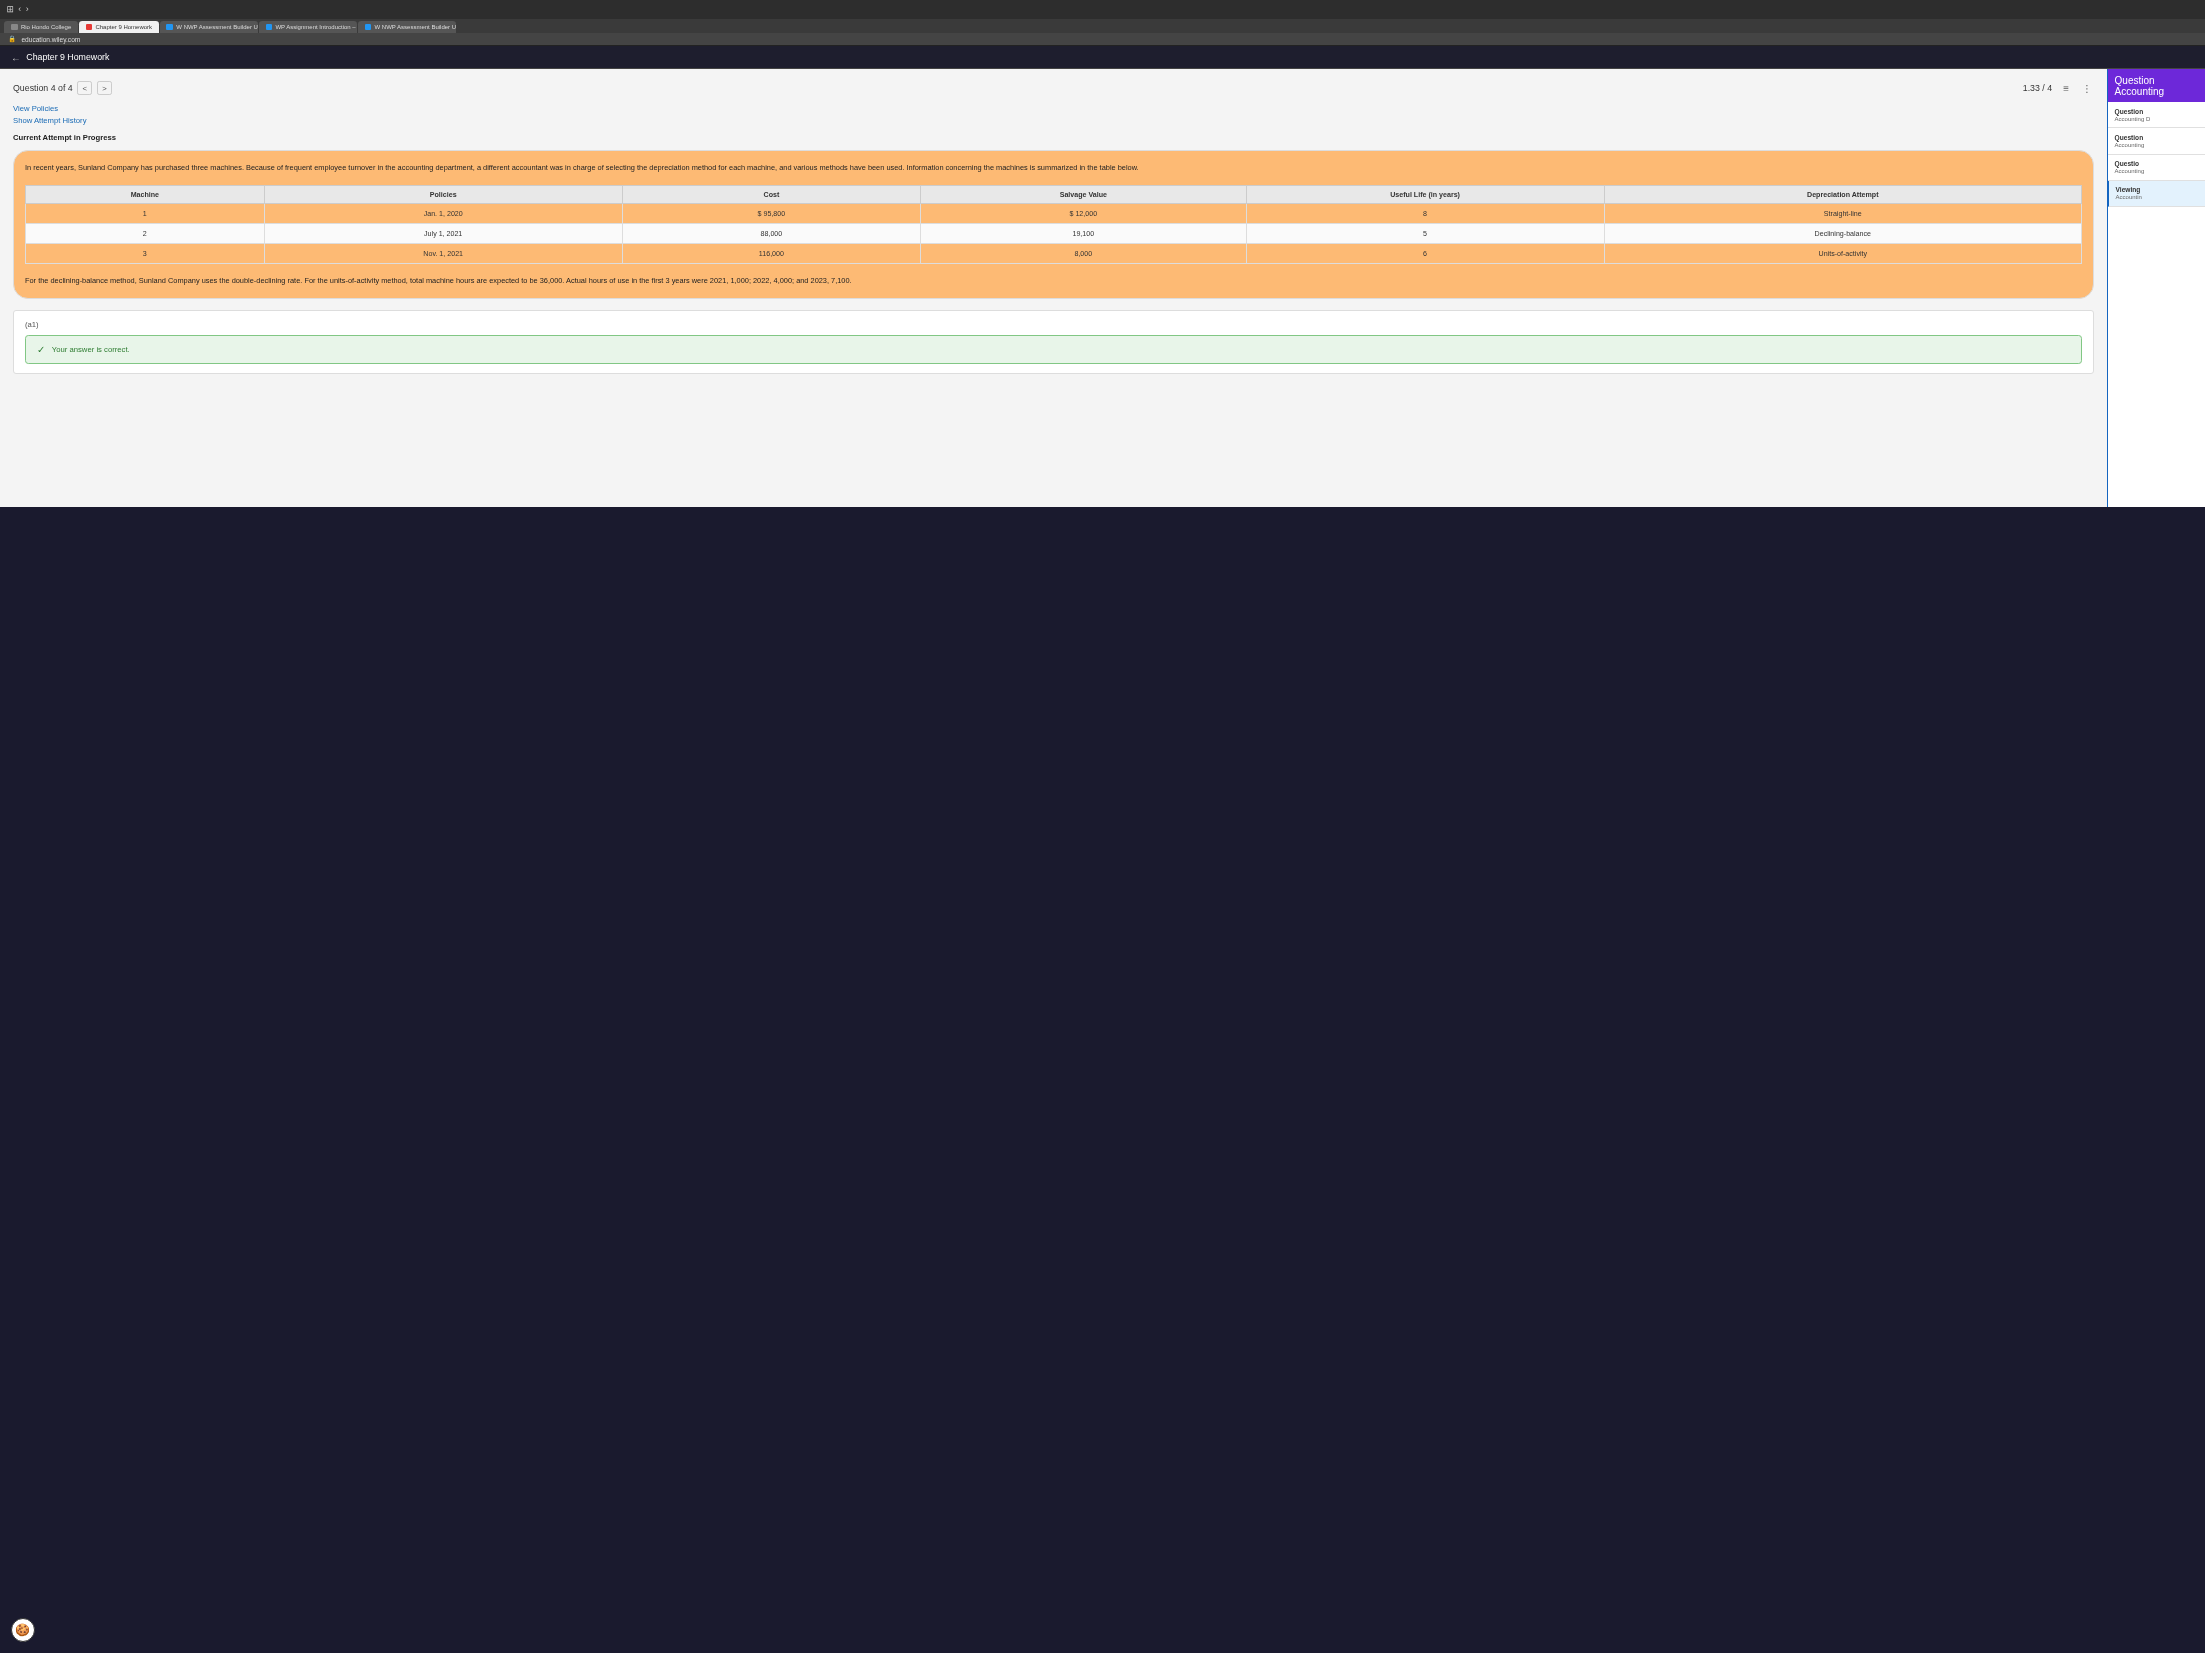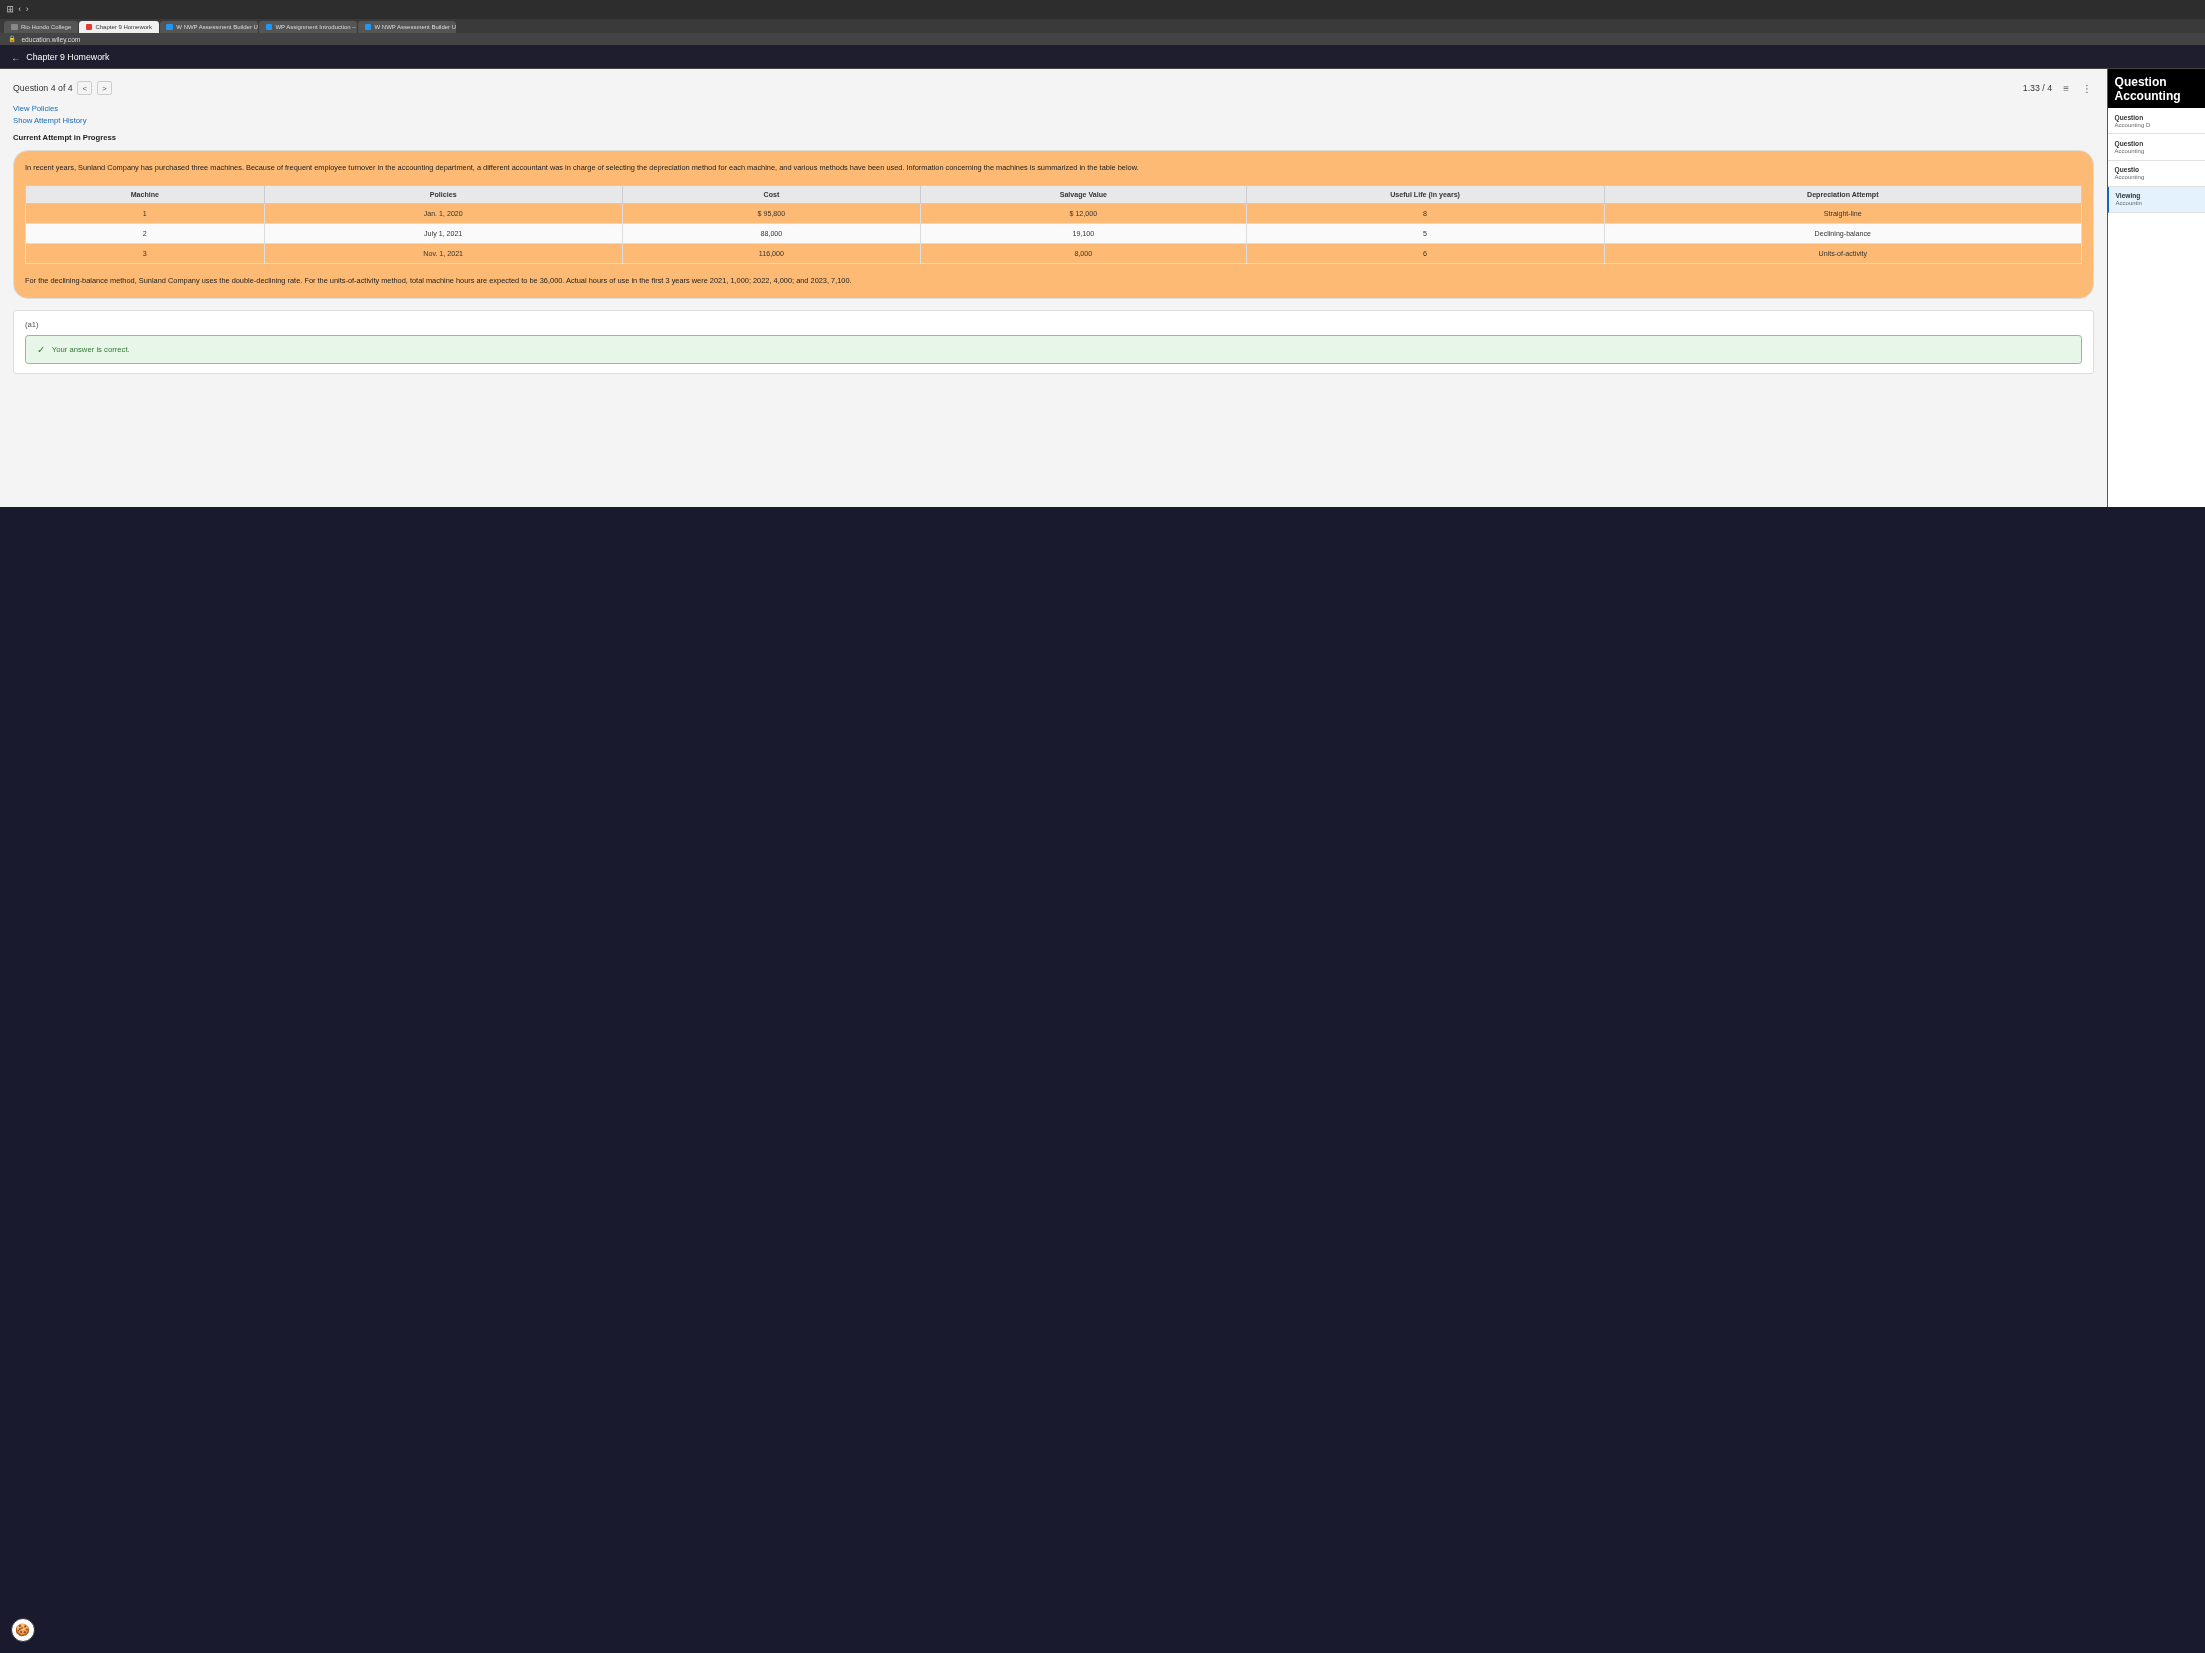--- a/index.html
+++ b/index.html
@@ -242,25 +242,25 @@
     
     .right-sidebar {
       width: 98px;
       background: #fff;
       border-left: 1.1px solid #1565c0;
       padding: 0;
       display: flex;
       flex-direction: column;
     }
     .sidebar-header {
-      background: #000000;
+      background: #6d28d9;
       color: #fff;
       padding: 5.5px 6.6px;
-      font-size: 12px;
-      font-weight: 700;
+      font-size: 10px;
+      font-weight: 400;
     }
     .sidebar-item {
       padding: 5.5px 6.6px;
       border-bottom: 0.5px solid #e0e0e0;
       cursor: pointer;
     }
     .sidebar-item.active { background: #e3f2fd; border-left: 1.6px solid #1565c0; }
     .sidebar-item-title {
       font-size: 6.6px;
       font-weight: 600;

